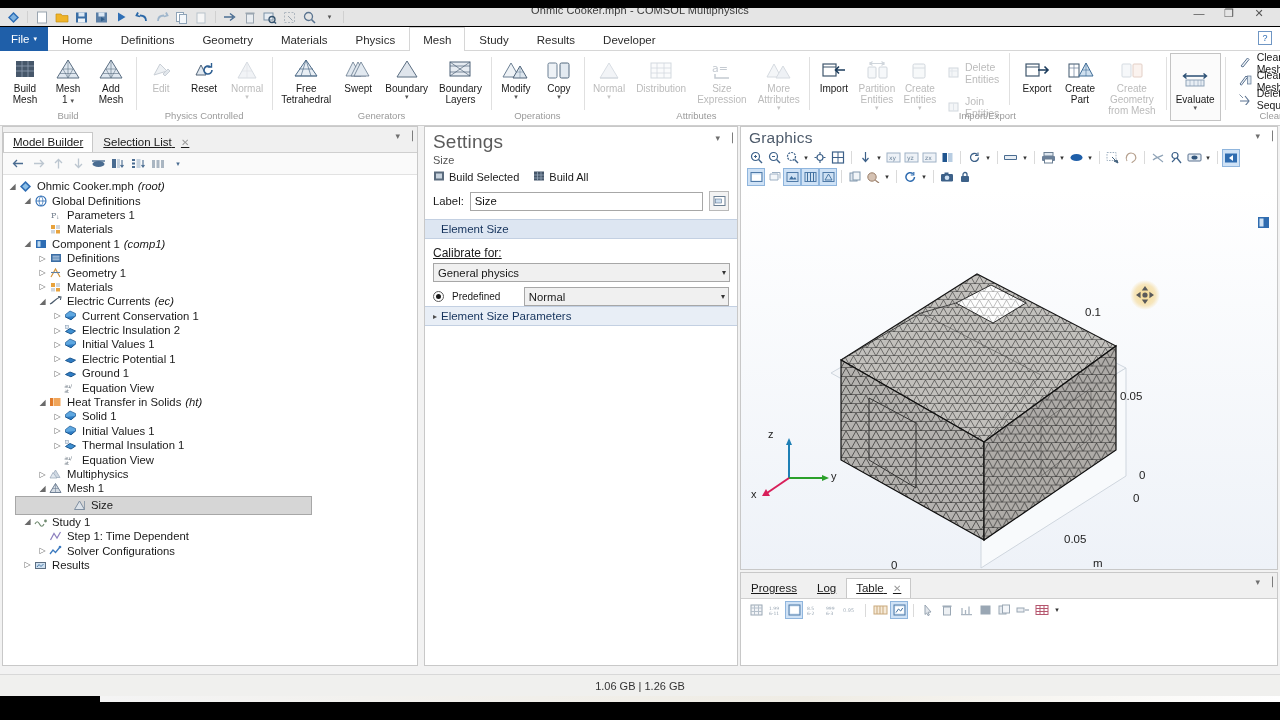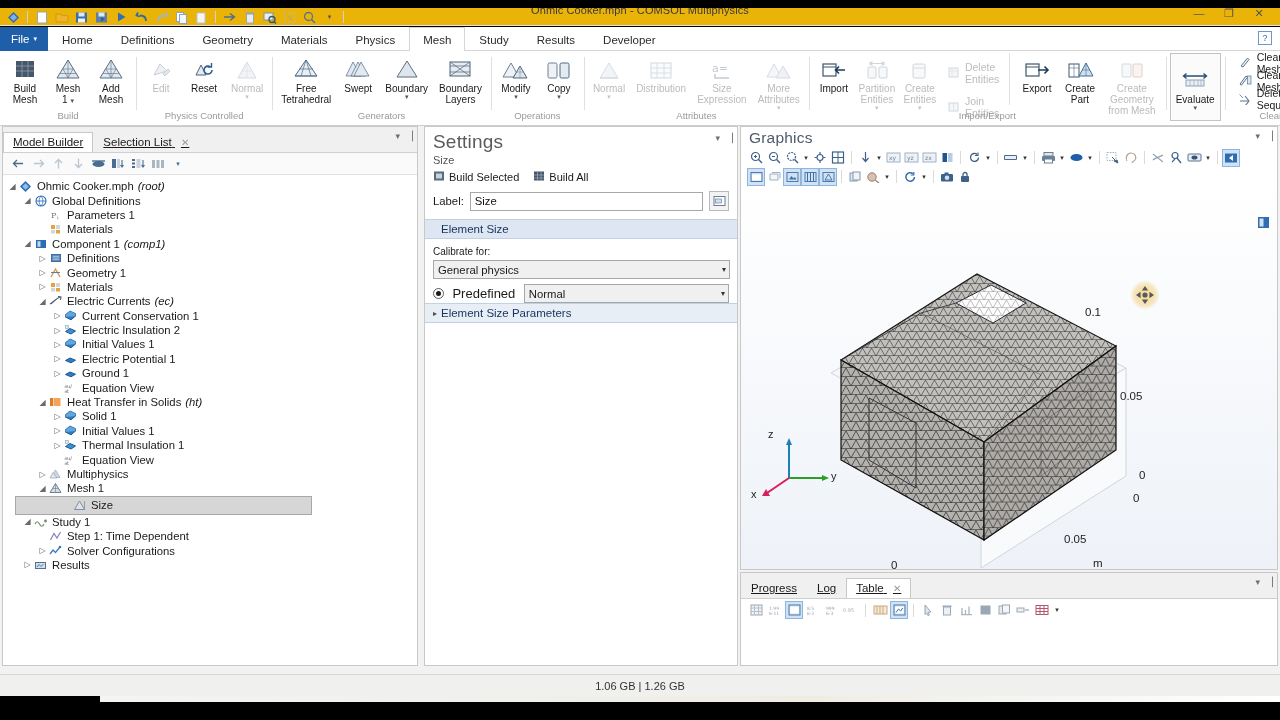--- a/index.html
+++ b/index.html
@@ -9,21 +9,21 @@
     background:#000;
     font-family:"Liberation Sans", sans-serif;
     font-size:11.5px; color:#1a1a1a;
     -webkit-font-smoothing:antialiased;
   }
   #app { position:absolute; left:0; top:0; width:1280px; height:720px; }
 
   
   .titlebar{
     position:absolute; left:0; top:0; width:1280px; height:26px;
-    background:#eab308; border-bottom:1px solid #e3e3e3;
+    background:#e5e5e5; border-bottom:1px solid #e3e3e3;
   }
   .titlebar-mask{
     position:absolute; left:0; top:0; width:1280px; height:8px; background:#000;
   }
   .title-text{
     position:absolute; left:0; top:4px; width:1280px; text-align:center;
     font-size:11px; color:#3a3a3a; letter-spacing:.1px;
   }
   .win-btns{ position:absolute; right:6px; top:2px; display:flex; gap:0px; }
   .win-btn{ width:30px; height:22px; display:flex; align-items:center; justify-content:center;
@@ -141,31 +141,31 @@
   .iconbtn{ width:20px; height:20px; border:1px solid #b9b9b9; background:#f3f3f3;
      display:flex; align-items:center; justify-content:center; }
   .sec-head{
     height:20px; background:#dde6f2; border-top:1px solid #c3d0e2; border-bottom:1px solid #c3d0e2;
     display:flex; align-items:center; padding-left:16px; font-size:11.5px; color:#15335c;
     margin:0 0 0 0;
   }
   .sec-head.collapsed{ background:#e8eef6; }
   .sec-head .tri{ position:absolute; left:8px; font-size:8px; color:#4a4a4a; }
   .secwrap{ position:relative; }
-  .field-label{ font-size:10px; padding:7px 8px 3px; }
+  .field-label{ font-size:12px; padding:7px 8px 3px;text-decoration:underline; }
   .sel{
     width:297px; height:19px; margin:0 8px; border:1px solid #a7a7a7; background:#f0f0f0;
     font-size:11.3px; display:flex; align-items:center; padding:0 4px; position:relative;
   }
   .sel .caret{ position:absolute; right:3px; font-size:8px; color:#333; }
   .radiorow{ display:flex; align-items:center; gap:8px; padding:5px 8px 0; }
   .radio{ width:11px; height:11px; border:1px solid #5c5c5c; border-radius:50%; background:#fff;
     display:flex; align-items:center; justify-content:center; flex:0 0 11px;}
   .radio .dot{ width:5px; height:5px; border-radius:50%; background:#1a1a1a; }
-  .radio-cap{ font-size:13px; width:66px;text-align:center; }
+  .radio-cap{ font-size:10px; width:66px; }
   .sel.inline{ margin:0; width:212px; background:#f0f0f0; }
 
   
   .gfx{
     position:absolute; left:740px; top:0px; width:538px; height:444px;
     background:#fff; border:1px solid #c8c8c8; display:flex; flex-direction:column;
   }
   .gfx-title{ font-size:15.5px; color:#4e5b6b; padding:2px 0 0 8px; letter-spacing:.2px; }
   .gfx-toolbar{ padding:1px 4px 2px 6px; }
   .gfx-row{ display:flex; align-items:center; gap:0px; height:19px; }

